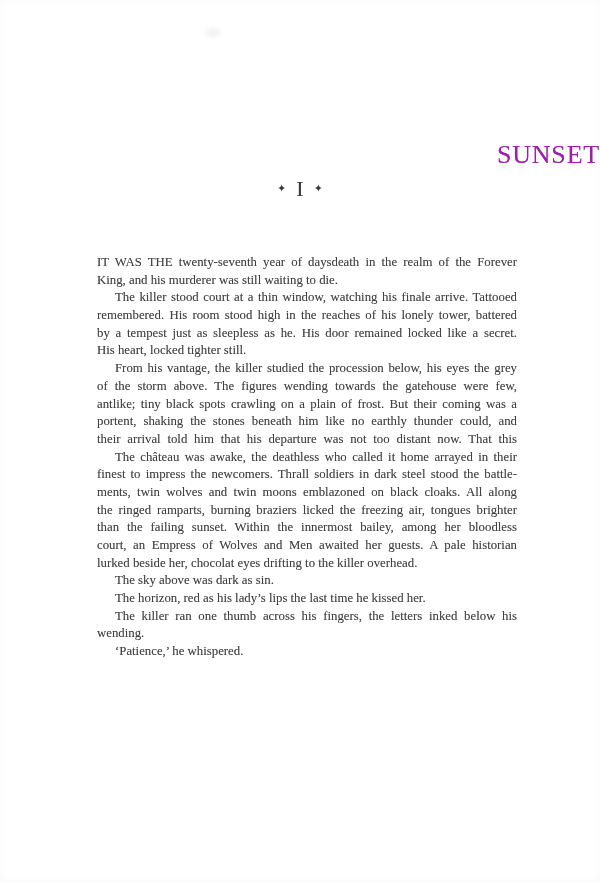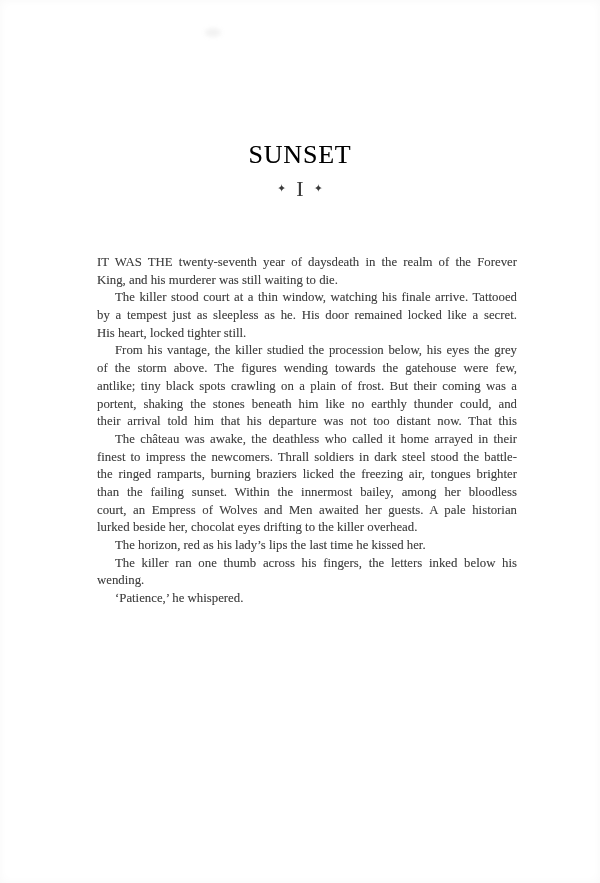--- a/index.html
+++ b/index.html
@@ -27,25 +27,25 @@
     filter: blur(2px);
   }
   .chapter-title {
     position: absolute;
     left: 0;
     top: 138px;
     width: 600px;
     height: 34px;
     line-height: 34px;
     margin: 0;
-    text-align: center;
+    text-align: right;
     font-size: 26px;
     font-weight: normal;
     letter-spacing: 0.8px;
-    color: #000000;
+    color: #a21caf;
     text-shadow: 0 0 0.5px rgba(59,59,59,0.4);
   }
   .chapter-number {
     position: absolute;
     left: 0;
     top: 176px;
     width: 600px;
     height: 26px;
     line-height: 26px;
     display: flex;
@@ -104,37 +104,42 @@
     <span class="numeral">I</span>
     <span class="star">✦</span>
   </div>
   <div class="body-text" id="body-text">
       <div class="paragraph">
         <div class="line just">IT WAS THE twenty-seventh year of daysdeath in the realm of the Forever</div>
         <div class="line last">King, and his murderer was still waiting to die.</div>
       </div>
       <div class="paragraph">
         <div class="line just indent">The killer stood court at a thin window, watching his finale arrive. Tattooed</div>
+        <div class="line just">remembered. His room stood high in the reaches of his lonely tower, battered</div>
         <div class="line just">by a tempest just as sleepless as he. His door remained locked like a secret.</div>
         <div class="line last">His heart, locked tighter still.</div>
       </div>
       <div class="paragraph">
         <div class="line just indent">From his vantage, the killer studied the procession below, his eyes the grey</div>
         <div class="line just">of the storm above. The figures wending towards the gatehouse were few,</div>
         <div class="line just">antlike; tiny black spots crawling on a plain of frost. But their coming was a</div>
         <div class="line just">portent, shaking the stones beneath him like no earthly thunder could, and</div>
         <div class="line just">their arrival told him that his departure was not too distant now. That this</div>
       </div>
       <div class="paragraph">
         <div class="line just indent">The château was awake, the deathless who called it home arrayed in their</div>
         <div class="line just">finest to impress the newcomers. Thrall soldiers in dark steel stood the battle-</div>
+        <div class="line just">ments, twin wolves and twin moons emblazoned on black cloaks. All along</div>
         <div class="line just">the ringed ramparts, burning braziers licked the freezing air, tongues brighter</div>
         <div class="line just">than the failing sunset. Within the innermost bailey, among her bloodless</div>
         <div class="line just">court, an Empress of Wolves and Men awaited her guests. A pale historian</div>
         <div class="line last">lurked beside her, chocolat eyes drifting to the killer overhead.</div>
+      </div>
+      <div class="paragraph">
+        <div class="line last indent">The sky above was dark as sin.</div>
       </div>
       <div class="paragraph">
         <div class="line last indent">The horizon, red as his lady’s lips the last time he kissed her.</div>
       </div>
       <div class="paragraph">
         <div class="line just indent">The killer ran one thumb across his fingers, the letters inked below his</div>
         <div class="line last">wending.</div>
       </div>
       <div class="paragraph">
         <div class="line last indent">‘Patience,’ he whispered.</div>

